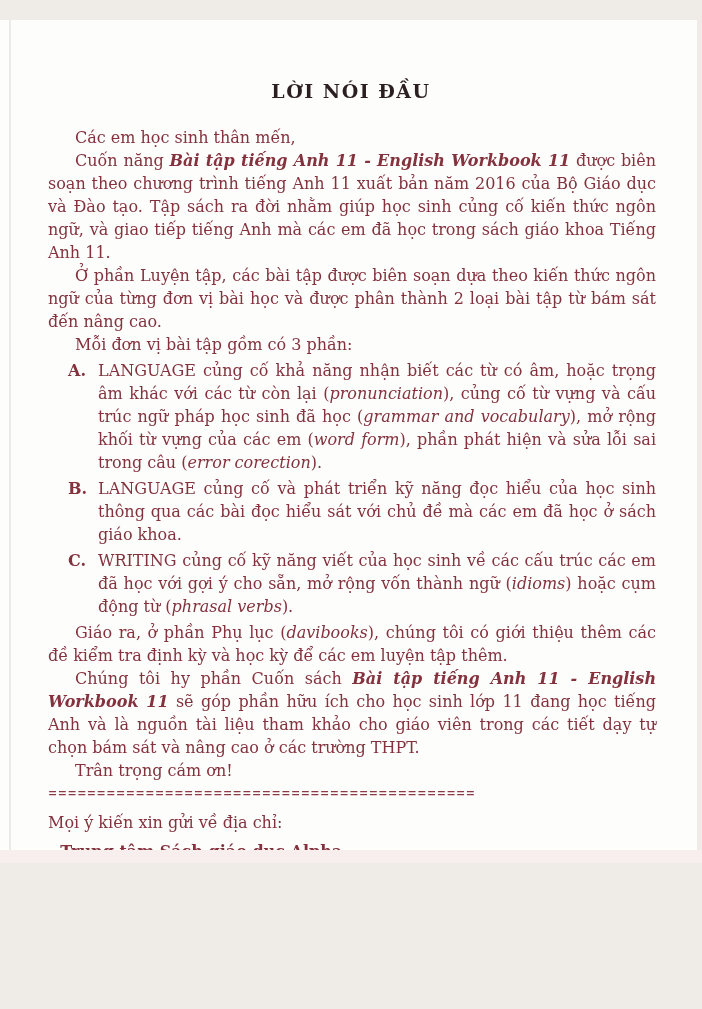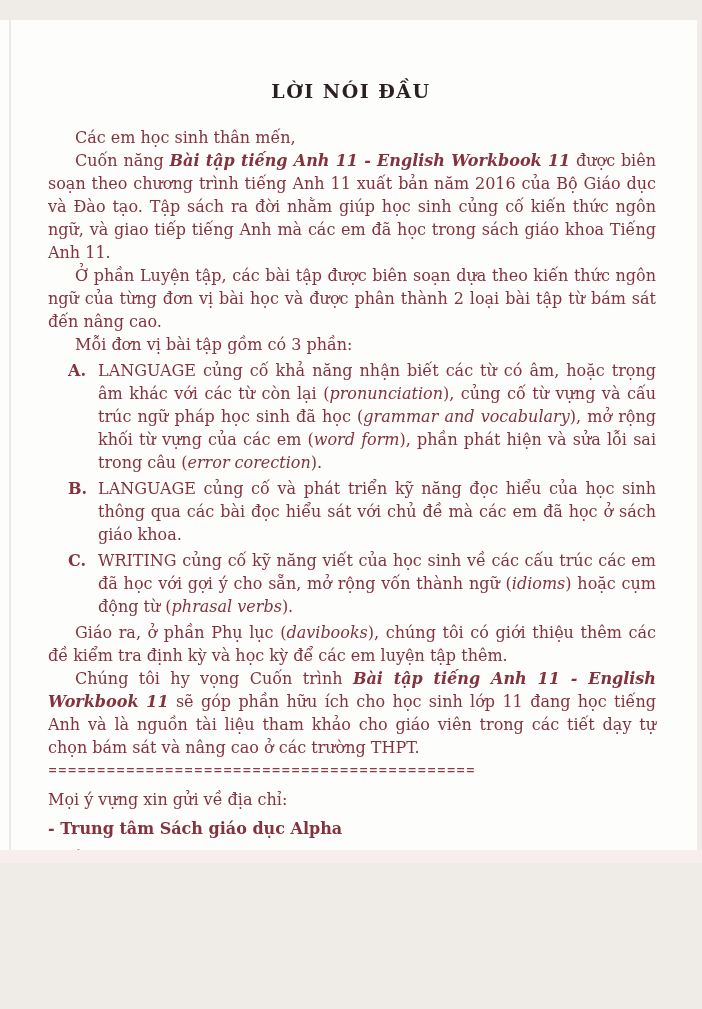--- a/index.html
+++ b/index.html
@@ -116,28 +116,29 @@
       <p class="item-text"><span class="kw">LANGUAGE</span><span> củng cố và phát triển kỹ năng đọc hiểu của học sinh thông qua các bài đọc hiểu sát với chủ đề mà các em đã học ở sách giáo khoa.</span></p>
     </div>
 
     <div class="item">
       <span class="item-label">C.</span>
       <p class="item-text"><span class="kw">WRITING</span><span> củng cố kỹ năng viết của học sinh về các cấu trúc các em đã học với gợi ý cho sẵn, mở rộng vốn thành ngữ (</span><span class="it">idioms</span><span>) hoặc cụm động từ (</span><span class="it">phrasal verbs</span><span>).</span></p>
     </div>
 
     <p><span>Giáo ra, ở phần Phụ lục (</span><span class="it">davibooks</span><span>), chúng tôi có giới thiệu thêm các đề kiểm tra định kỳ và học kỳ để các em luyện tập thêm.</span></p>
 
-    <p><span>Chúng tôi hy vọng Cuốn trình </span><span class="bi">Bài tập tiếng Anh 11 - English Workbook 11</span><span> sẽ góp phần hữu ích cho học sinh lớp 11 đang học tiếng Anh và là nguồn tài liệu tham khảo cho giáo viên trong các tiết dạy tự chọn bám sát và nâng cao ở các trường THPT.</span></p>
+    <p><span>Chúng tôi hy phần Cuốn sách </span><span class="bi">Bài tập tiếng Anh 11 - English Workbook 11</span><span> sẽ góp phần hữu ích cho học sinh lớp 11 đang học tiếng Anh và là nguồn tài liệu tham khảo cho giáo viên trong các tiết dạy tự chọn bám sát và nâng cao ở các trường THPT.</span></p>
 
 
+    <p class="thanks"><span>Trân trọng cám ơn!</span></p>
 
     <div class="divider">============================================</div>
 
     <div class="contact">
-      <div class="line"><span>Mọi ý vựng xin gửi về địa chỉ:</span></div>
+      <div class="line"><span>Mọi ý kiến xin gửi về địa chỉ:</span></div>
       <div class="line strong-line"><span>- Trung tâm Sách giáo dục Alpha</span></div>
       <div class="line strong-line"><span>- Công ti An Pha VN</span></div>
       <div class="line"><span>50 Nguyễn Văn Săng, Q. Tân Phú, Tp. HCM</span></div>
       <div class="line"><span>ĐT: 08.62676463. Fax:  08.38107718.</span></div>
 
     </div>
   </div>
 
   <div class="watermark-tagline">Khát vọng tri thức</div>
   <div class="wm-circle"></div>

